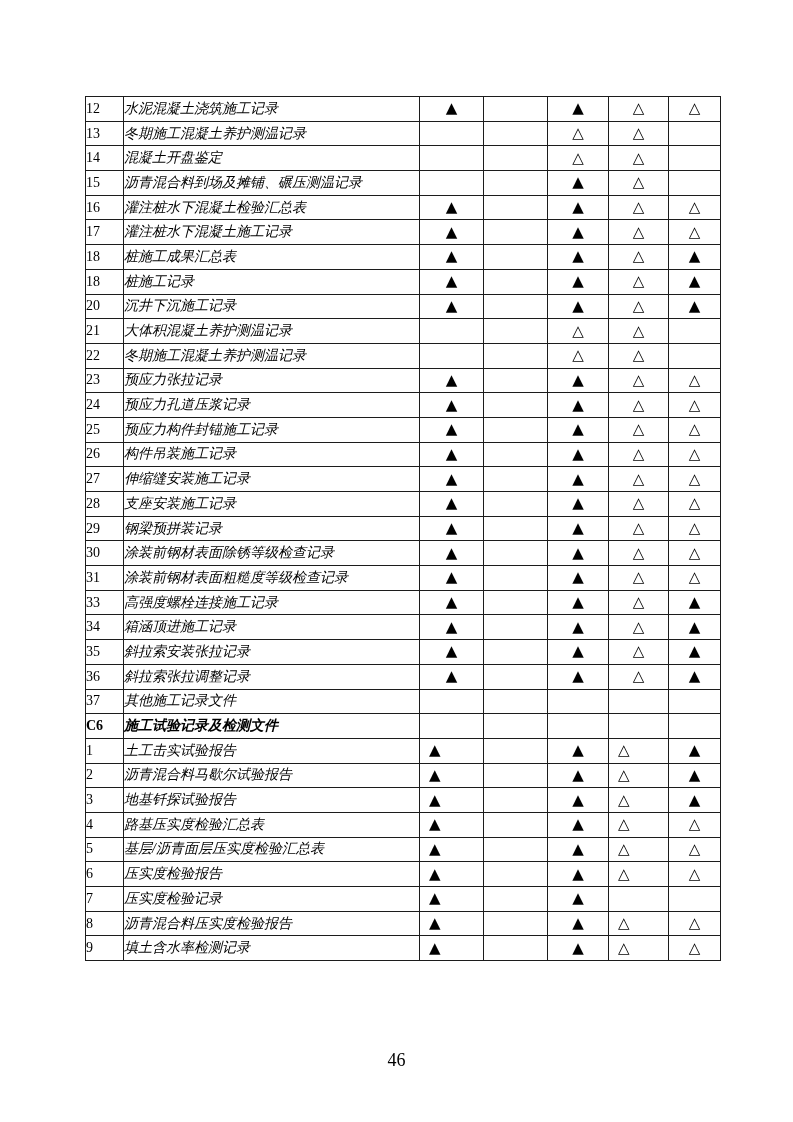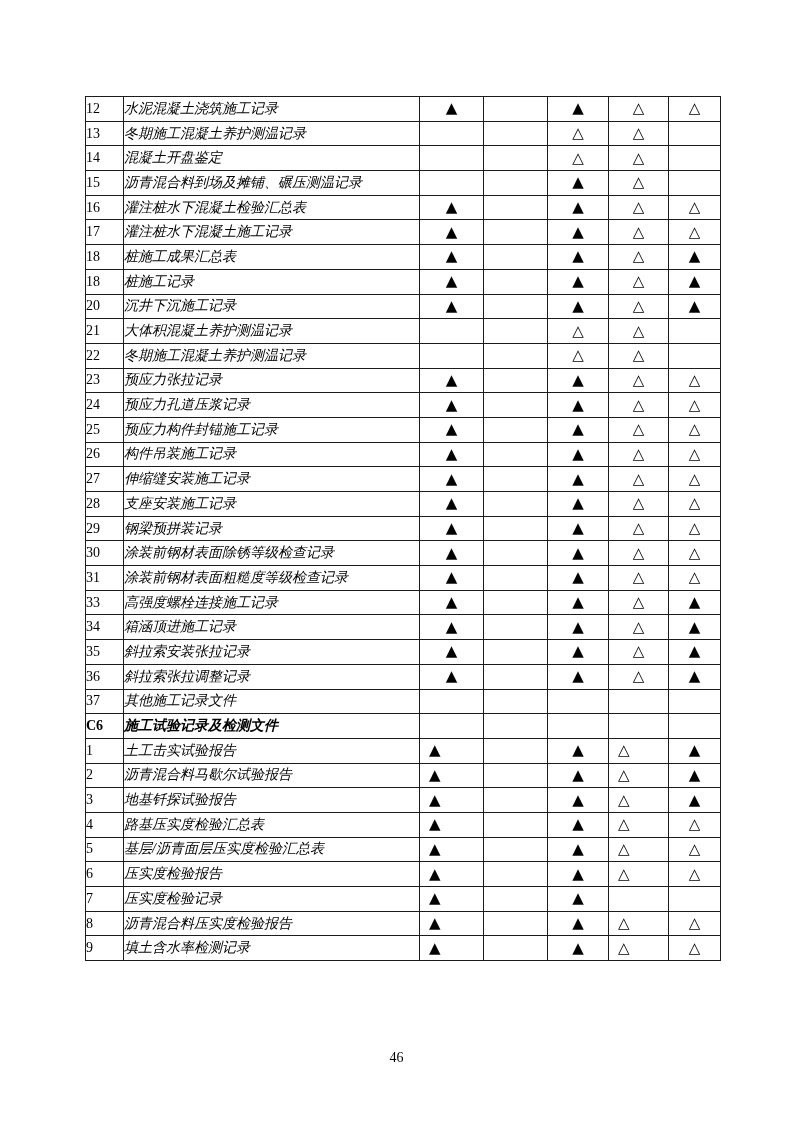--- a/index.html
+++ b/index.html
@@ -63,21 +63,21 @@
   tr.section-header td.col-name {
     text-align: left;
     padding-left: 0;
   }
   .page-number {
     position: absolute;
     left: 0;
     right: 0;
     top: 1050px;
     text-align: center;
-    font-size: 14px;
+    font-size: 18px;
   }
 </style>
 </head>
 <body>
 
 <div class="doc-page">
 
   <table class="doc-table">
     <colgroup>
       <col style="width:38px">

